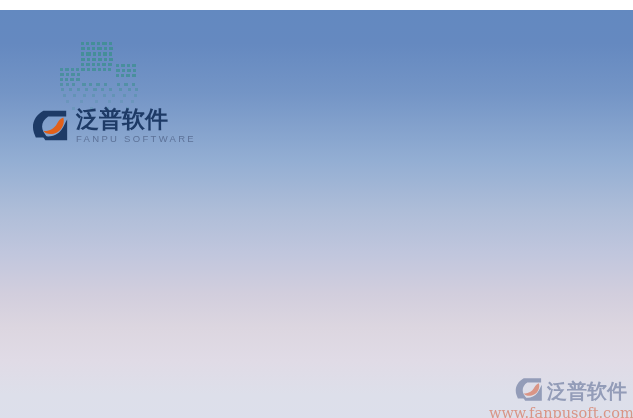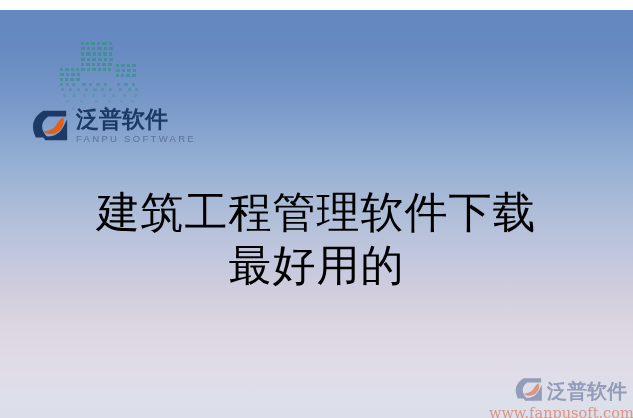--- a/index.html
+++ b/index.html
@@ -265,24 +265,20 @@
       <path d="M12 3 L36 3 L36 9 L17 9 C11 13 9 19 12 25 L16 31 L4 31 L2 26 C-1 17 3 8 12 3 Z" fill="#1d3a66"></path>
       <path d="M37 12 L37 34 L14 34 L10 28 C16 32 26 30 31 23 C34 19 35 15 37 12 Z" fill="#1d3a66"></path>
       <path d="M33 10 C35 17 31 25 23 27 C18 28 14 27 12 24 C17 25 23 22 26 17 C28 13 30 11 33 10 Z" fill="#e2601a"></path>
     </svg>
     <div id="brand-text">
       <div id="brand-cn">泛普软件</div>
       <div id="brand-en">FANPU SOFTWARE</div>
     </div>
   </div>
 
-  <div id="headline">
-    <span class="line">建筑工程管理软件下载</span>
-    <span class="line">最好用的</span>
-  </div>
 
   <div id="watermark">
     <div id="wm-row">
       <svg id="wm-mark" viewBox="0 0 40 40">
         <path d="M12 3 L36 3 L36 9 L17 9 C11 13 9 19 12 25 L16 31 L4 31 L2 26 C-1 17 3 8 12 3 Z" fill="#8d97b4"></path>
         <path d="M37 12 L37 34 L14 34 L10 28 C16 32 26 30 31 23 C34 19 35 15 37 12 Z" fill="#8d97b4"></path>
         <path d="M33 10 C35 17 31 25 23 27 C18 28 14 27 12 24 C17 25 23 22 26 17 C28 13 30 11 33 10 Z" fill="#d98f7e"></path>
       </svg>
       <span id="wm-cn">泛普软件</span>
     </div>

